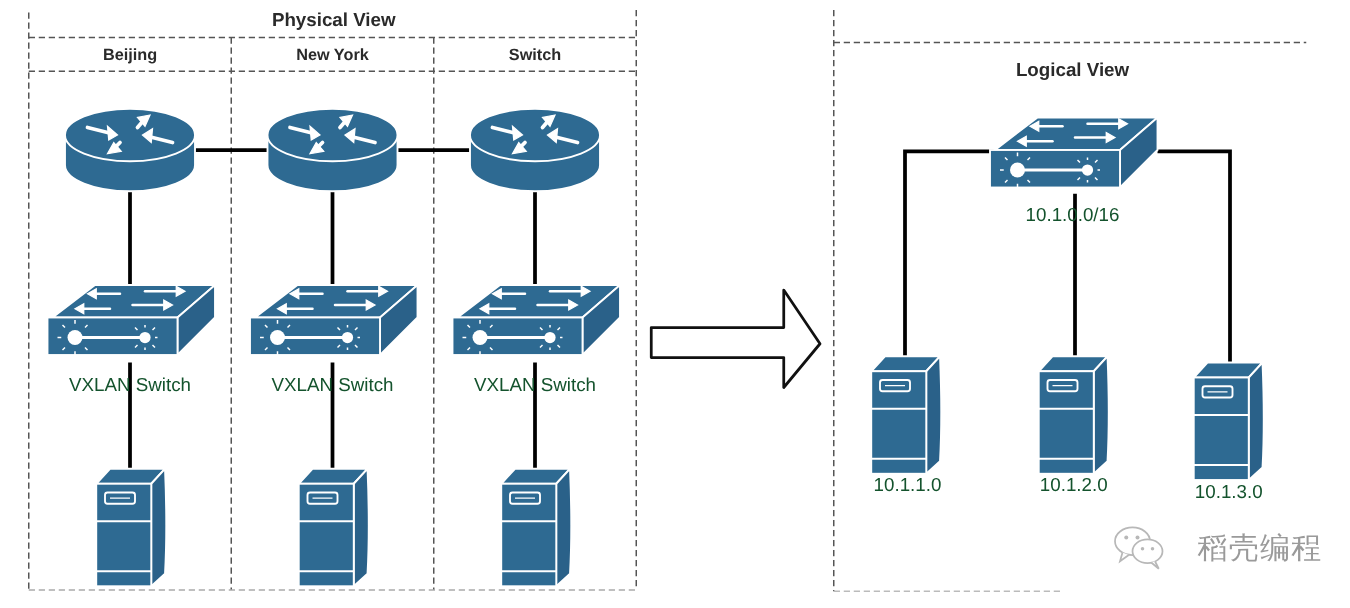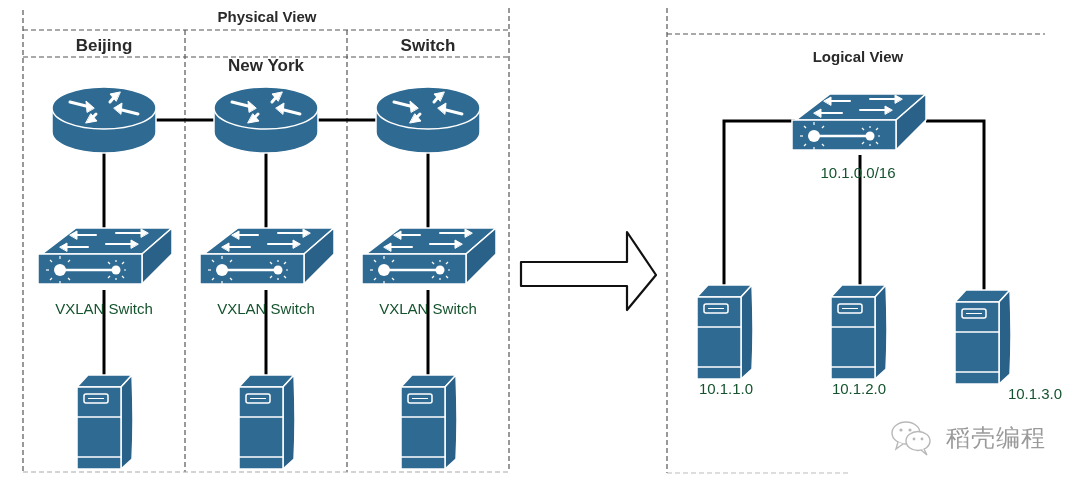--- a/index.html
+++ b/index.html
@@ -2,23 +2,23 @@
 <html><head>
 <meta charset="utf-8">
 <style>
   html, body { margin: 0; padding: 0; background: #ffffff; }
   body { width: 1080px; height: 486px; position: relative; overflow: hidden;
          font-family: "Liberation Sans", sans-serif; }
   #stage { position: absolute; left: 0; top: 0; width: 1080px; height: 486px; }
   .lbl { position: absolute; white-space: nowrap; color: #2a2a2a; }
   .bold { font-weight: bold; }
   .title { font-size: 15px; transform: translateX(-50%); }
-  .city { font-size: 17px; transform: translateX(-50%); }
+  .city { font-size: 13px; transform: translateX(-50%); }
   .devlbl { font-size: 15px; color: #14532d; transform: translateX(-50%); }
-  .watermark { position: absolute; left: 890px; top: 420px; display: flex; align-items: center; gap: 12px; }
+  .watermark { position: absolute; left: 890px; top: 420px; display: flex; align-items: center; gap: 24px; }
   .watermark-text { font-size: 24px; color: #9a9a9a; letter-spacing: 1px; }
 </style>
 </head>
 <body>
 
 <svg id="stage" viewBox="0 0 1080 486" xmlns="http://www.w3.org/2000/svg">
   <defs>
 
     <g id="router-shape">
       <path d="M-52,0 L-52,24 A52,21 0 0 0 52,24 L52,0 Z" fill="#2e6a92" stroke="#ffffff" stroke-width="1.5"></path>
@@ -130,32 +130,32 @@
 
   <use href="#switch-shape" x="858" y="128"></use>
 
   <use href="#server-shape" x="724" y="333"></use>
   <use href="#server-shape" x="858" y="333"></use>
   <use href="#server-shape" x="982" y="338"></use>
 </svg>
 
 <div class="lbl bold title" style="left:267px; top:8px;">Physical View</div>
 <div class="lbl bold city" style="left:104px; top:36px;">Beijing</div>
-<div class="lbl bold city" style="left:266px; top:36px;margin-top:20px;">New York</div>
+<div class="lbl bold city" style="left:266px; top:36px;">New York</div>
 <div class="lbl bold city" style="left:428px; top:36px;">Switch</div>
 
 <div class="lbl devlbl" style="left:104px; top:300px;">VXLAN Switch</div>
 <div class="lbl devlbl" style="left:266px; top:300px;">VXLAN Switch</div>
 <div class="lbl devlbl" style="left:428px; top:300px;">VXLAN Switch</div>
 
 <div class="lbl bold title" style="left:858px; top:12px;margin-top:36px;">Logical View</div>
 <div class="lbl devlbl" style="left:858px; top:164px;">10.1.0.0/16</div>
 <div class="lbl devlbl" style="left:726px; top:380px;">10.1.1.0</div>
 <div class="lbl devlbl" style="left:859px; top:380px;">10.1.2.0</div>
-<div class="lbl devlbl" style="left:1035px; top:385px;text-align:center;">10.1.3.0</div>
+<div class="lbl devlbl" style="left:983px; top:385px;text-align:center;">10.1.3.0</div>
 
 <div class="watermark">
   <svg width="44" height="36" viewBox="0 0 44 36">
     <ellipse cx="16" cy="13" rx="14" ry="11" fill="#fff" stroke="#b8b8b8" stroke-width="1.4"></ellipse>
     <path d="M8,22 L6,29 L13,24" fill="#fff" stroke="#b8b8b8" stroke-width="1.4"></path>
     <circle cx="11" cy="10" r="1.6" fill="#b8b8b8"></circle>
     <circle cx="20" cy="10" r="1.6" fill="#b8b8b8"></circle>
     <ellipse cx="28" cy="21" rx="12" ry="9.5" fill="#fff" stroke="#b8b8b8" stroke-width="1.4"></ellipse>
     <path d="M34,29 L37,35 L31,30" fill="#fff" stroke="#b8b8b8" stroke-width="1.4"></path>
     <circle cx="24" cy="19" r="1.4" fill="#b8b8b8"></circle>

